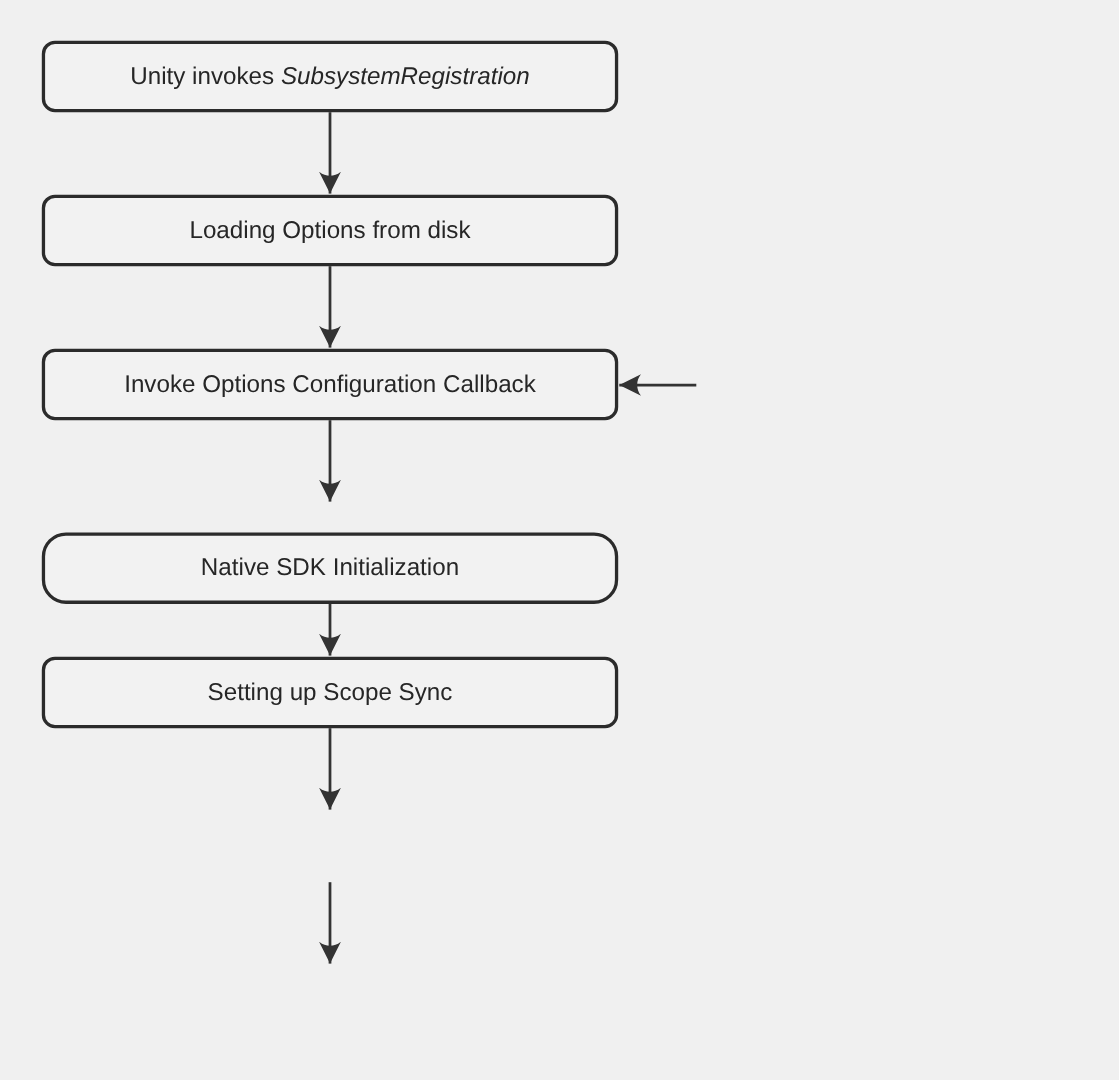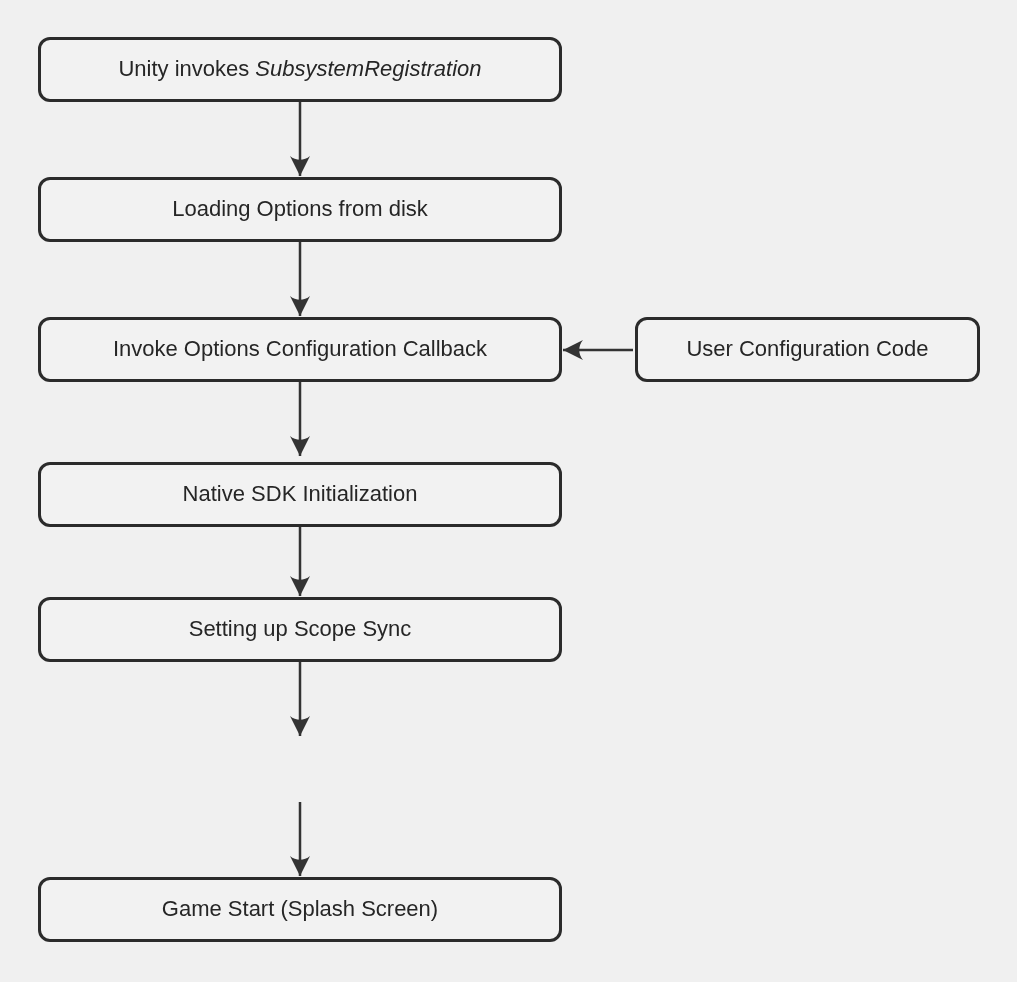--- a/index.html
+++ b/index.html
@@ -39,21 +39,21 @@
     line-height: 1.2;
   }
   .node .italic {
     font-style: italic;
   }
   
   .main { left: 38px; width: 524px; height: 65px; }
   .n0 { top: 37px; }
   .n1 { top: 177px; }
   .n2 { top: 317px; }
-  .n4 { top: 462px; }
+  .n4 { top: 484px; border-radius: 22px; }
   .n5 { top: 597px; justify-content: center; }
   .n6 { top: 737px; }
   .n7 { top: 877px; }
   
   .n3 { left: 635px; top: 317px; width: 345px; height: 65px; }
 </style>
 </head>
 <body>
 
 <div class="canvas">
@@ -78,30 +78,24 @@
   </div>
 
   <div class="node main n2">
     <span>Invoke Options Configuration Callback</span>
   </div>
 
   <div class="node main n1">
     <span>Loading Options from disk</span>
   </div>
 
-  <div class="node n3">
-    <span>User Configuration Code</span>
-  </div>
 
   <div class="node main n4">
     <span>Native SDK Initialization</span>
   </div>
 
   <div class="node main n5">
     <span>Setting up Scope Sync</span>
   </div>
 
 
-  <div class="node main n7">
-    <span>Game Start (Splash Screen)</span>
-  </div>
 
 </div>
 
 </body></html>

